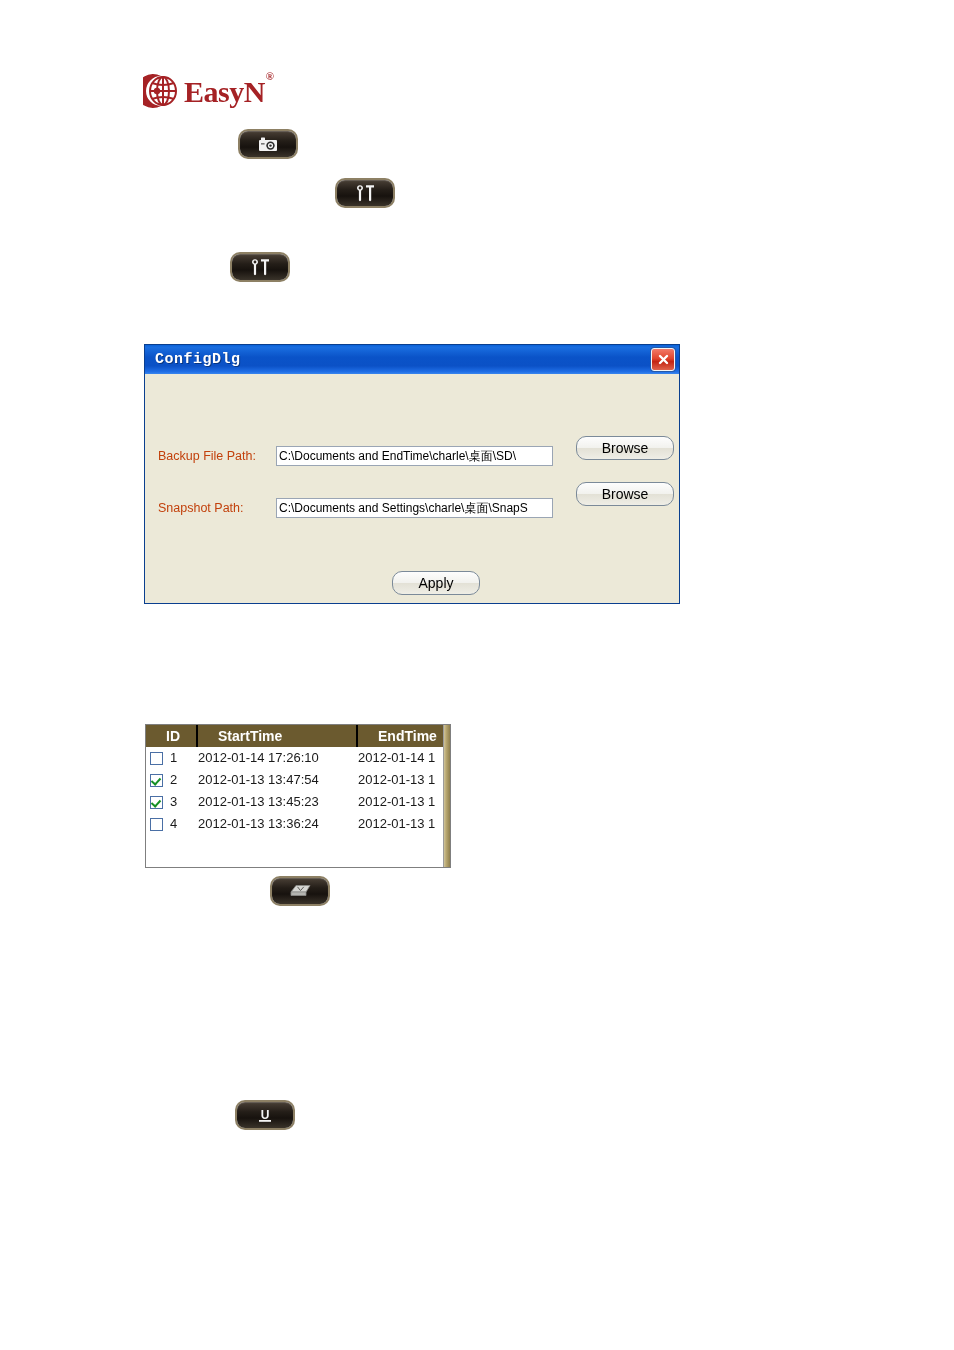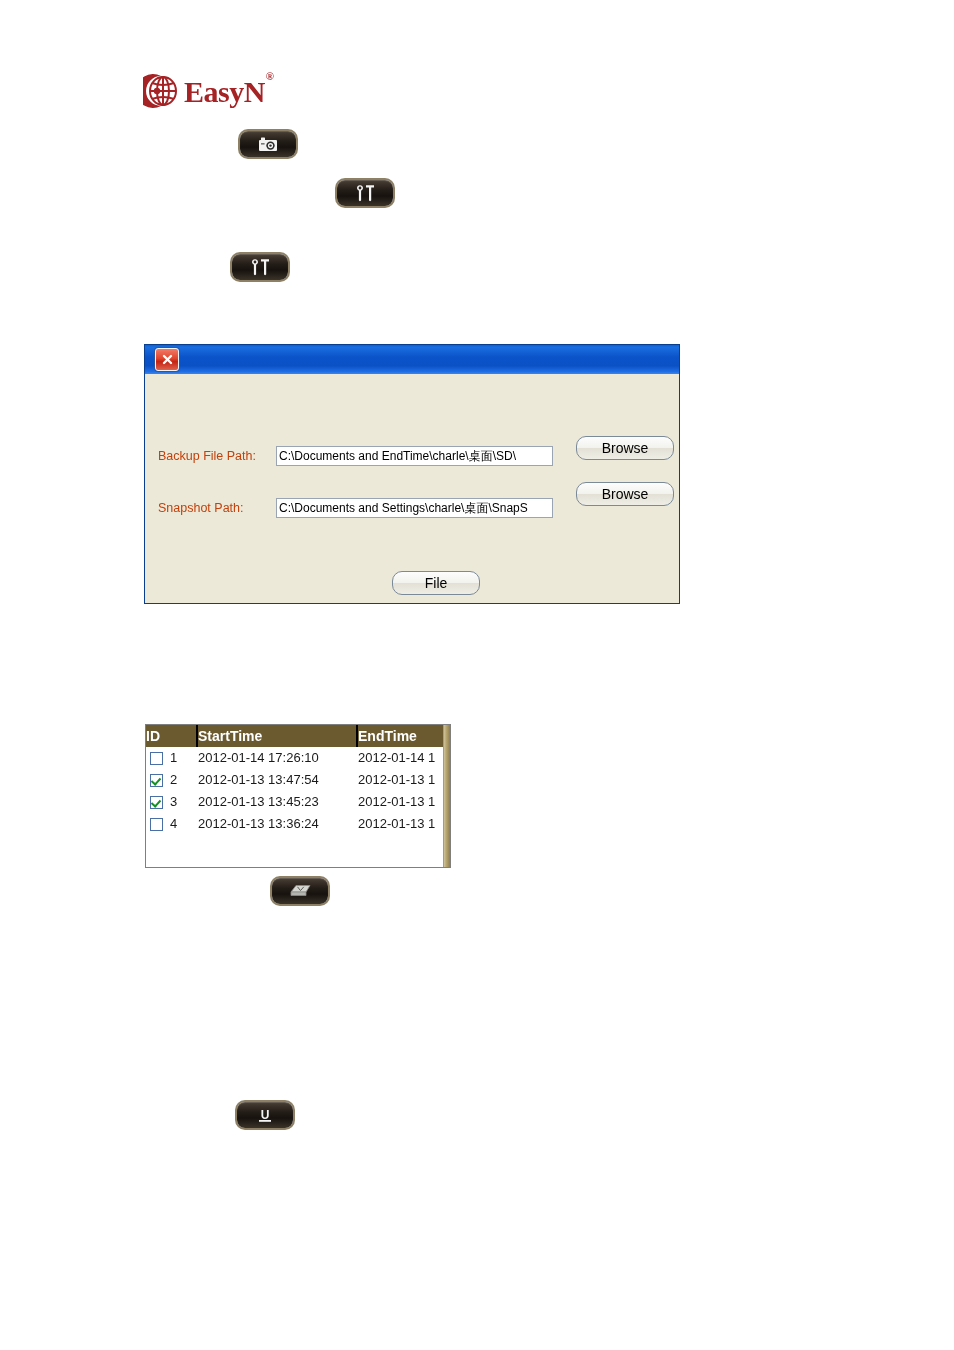--- a/index.html
+++ b/index.html
@@ -197,21 +197,21 @@
   .rt-header {
     display: flex;
     height: 22px;
     background: #6b5a2f;
   }
   .rt-th {
     color: #ffffff;
     font-size: 14px;
     font-weight: bold;
     line-height: 22px;
-    padding-left: 0;
+    padding-left: 20px;
     box-sizing: border-box;
     border-right: 2px solid #000000;
     overflow: hidden;
     white-space: nowrap;
     font-family: "Liberation Sans", sans-serif;
   }
   .rt-th.c-id    { width: 52px; }
   .rt-th.c-start { width: 160px; }
   .rt-th.c-end   { flex: 1 1 auto; border-right: none; }
 
@@ -354,20 +354,21 @@
       <svg width="21" height="18" viewBox="0 0 21 18" aria-hidden="true">
         <path d="M5 1.2 C3.2 1.2 2 2.5 2 4 C2 5.2 2.8 6.2 3.9 6.6 L3.9 16 C3.9 16.7 4.4 17.2 5 17.2 C5.6 17.2 6.1 16.7 6.1 16 L6.1 6.6 C7.2 6.2 8 5.2 8 4 C8 2.5 6.8 1.2 5 1.2 Z M5 2.6 A1.4 1.4 0 1 1 5 5.4 A1.4 1.4 0 1 1 5 2.6 Z" fill="#f4f4f4"></path>
         <path d="M11 1.2 L19 1.2 L19 3.4 L16.2 3.4 L16.2 16 C16.2 16.7 15.7 17.2 15.1 17.2 C14.5 17.2 14 16.7 14 16 L14 3.4 L11 3.4 Z" fill="#f4f4f4"></path>
       </svg>
     </span>
   </div>
 
   <div class="dialog">
 
     <div class="dlg-titlebar">
+      <span class="dlg-title">ConfigDlg</span>
       <span class="dlg-close">
         <svg width="13" height="13" viewBox="0 0 13 13" aria-hidden="true">
           <path d="M3 3 L10 10 M10 3 L3 10" stroke="#ffffff" stroke-width="2.4" stroke-linecap="round"></path>
         </svg>
       </span>
     </div>
 
     <div class="dlg-body">
 
       <div class="form-row r1">
@@ -375,21 +376,21 @@
         <div class="text-input" placeholder="">C:\Documents and EndTime\charle\桌面\SD\</div>
       </div>
       <div class="xp-button btn-browse-1">Browse</div>
 
       <div class="form-row r2">
         <span class="field-label">Snapshot Path:</span>
         <div class="text-input" placeholder="">C:\Documents and Settings\charle\桌面\SnapS</div>
       </div>
       <div class="xp-button btn-browse-2">Browse</div>
 
-      <div class="xp-button btn-apply">File</div>
+      <div class="xp-button btn-apply">Apply</div>
 
     </div>
   </div>
 
   <div class="record-table">
     <div class="rt-header">
       <div class="rt-th c-id">ID</div>
       <div class="rt-th c-start">StartTime</div>
       <div class="rt-th c-end">EndTime</div>
     </div>

